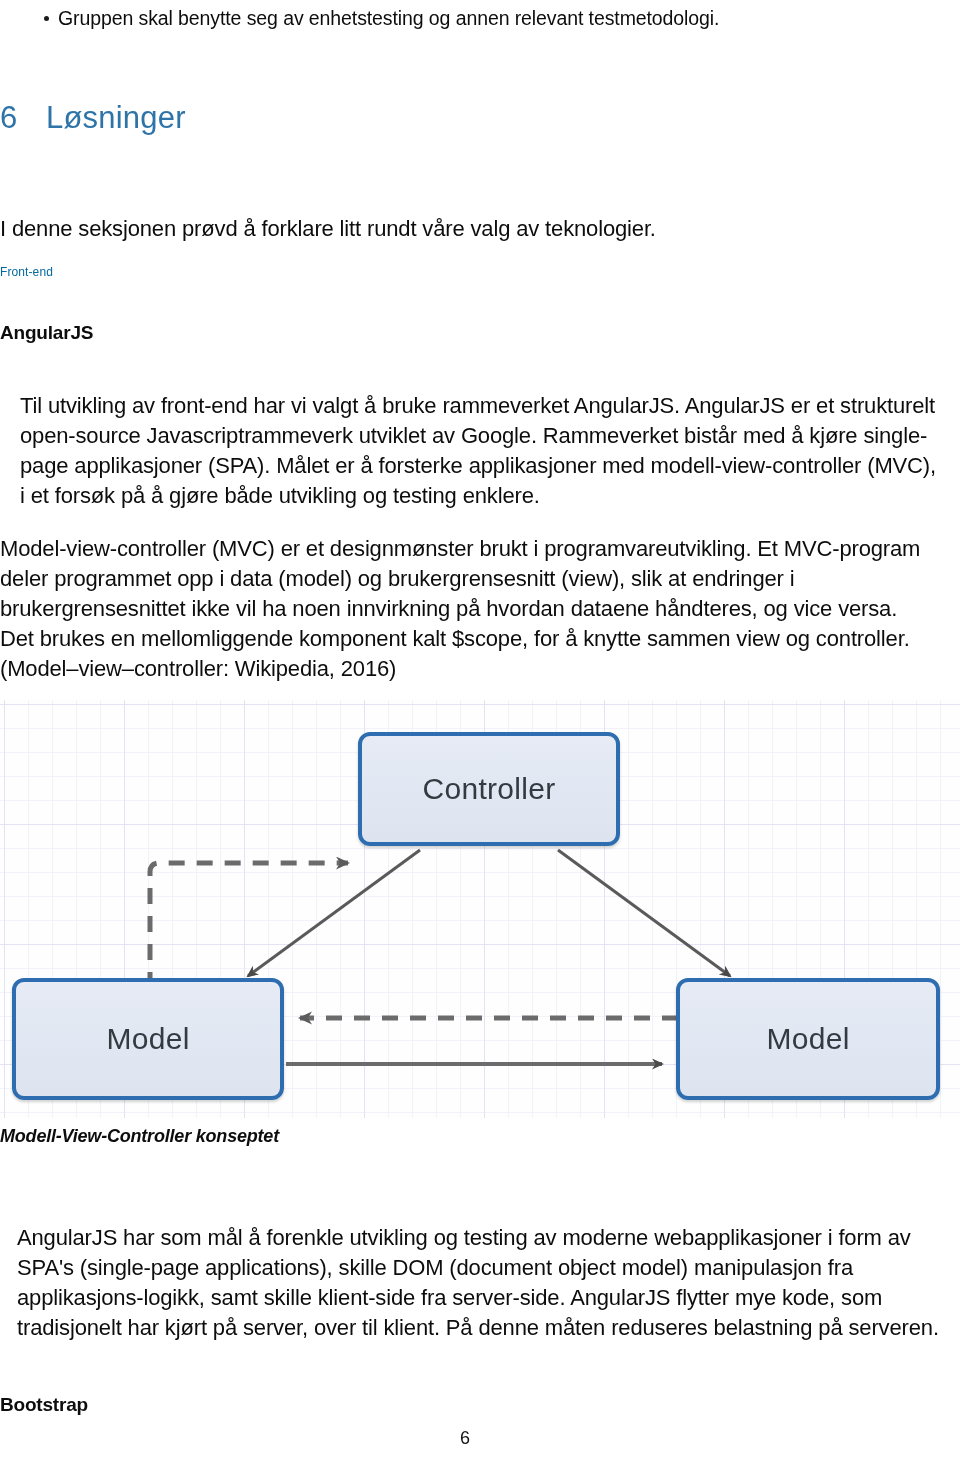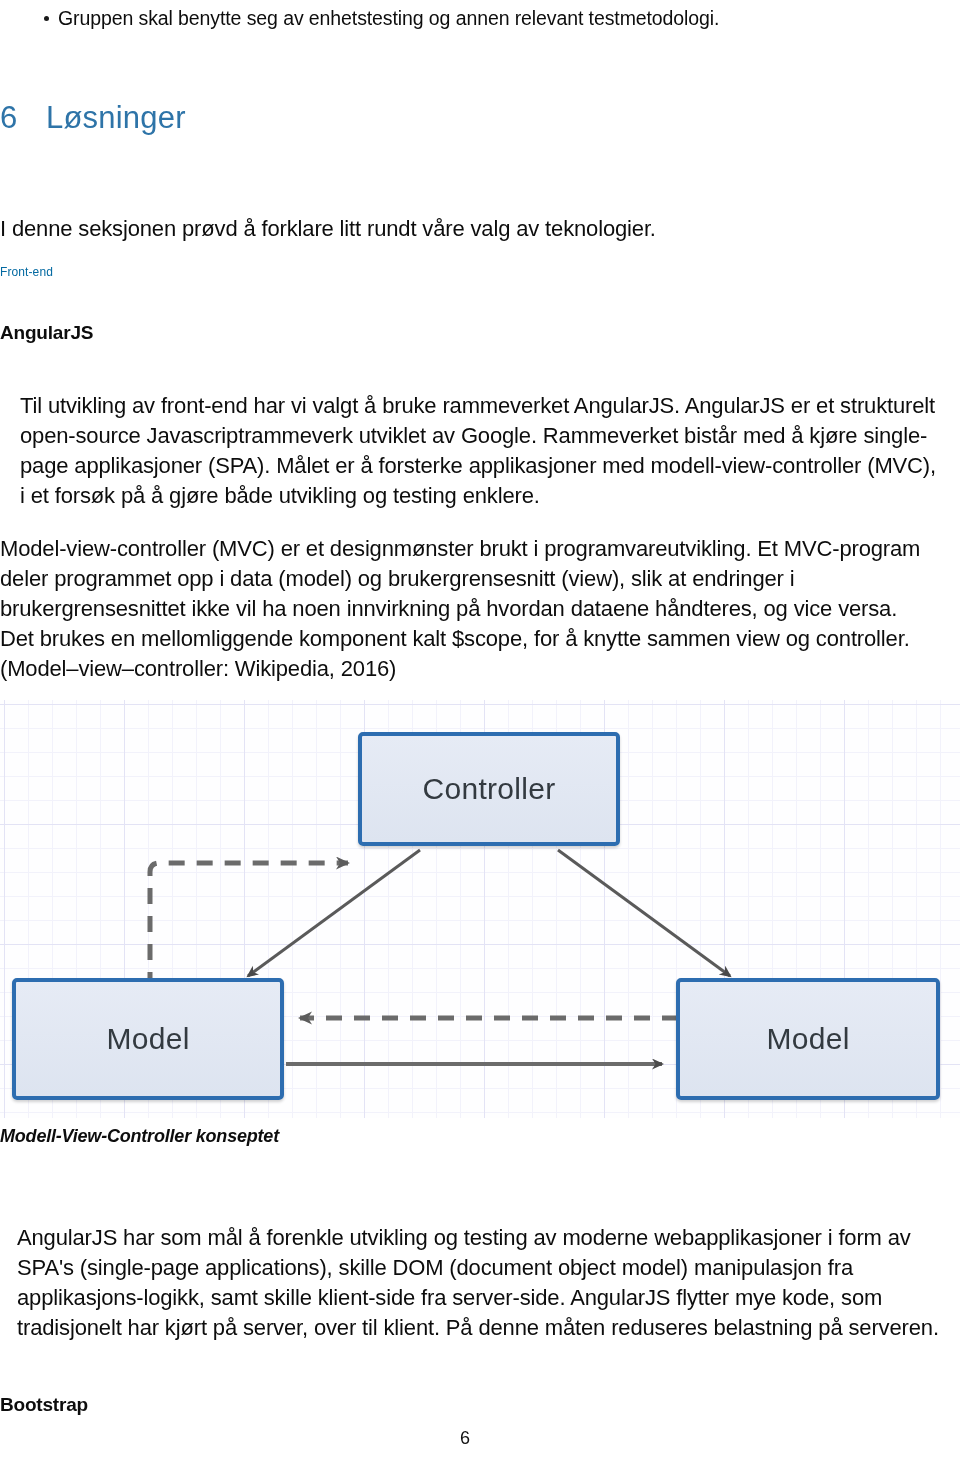--- a/index.html
+++ b/index.html
@@ -138,21 +138,21 @@
       24px 24px;
     background-position: 4px 4px, 4px 4px, 4px 4px, 4px 4px;
     overflow: hidden;
   }
   .diagram svg { display: block; }
 
   .node-box {
     position: absolute;
     box-sizing: border-box;
     border: 4px solid #2D6DB0;
-    border-radius: 5px;
+    border-radius: 12px;
     background: linear-gradient(180deg, #e6ebf5 0%, #dde4f0 100%);
     display: flex;
     align-items: center;
     justify-content: center;
     box-shadow: 0 2px 3px rgba(0,0,0,0.18);
   }
   .node-label {
     font-size: 30px;
     color: #333a40;
     letter-spacing: 0.3px;

